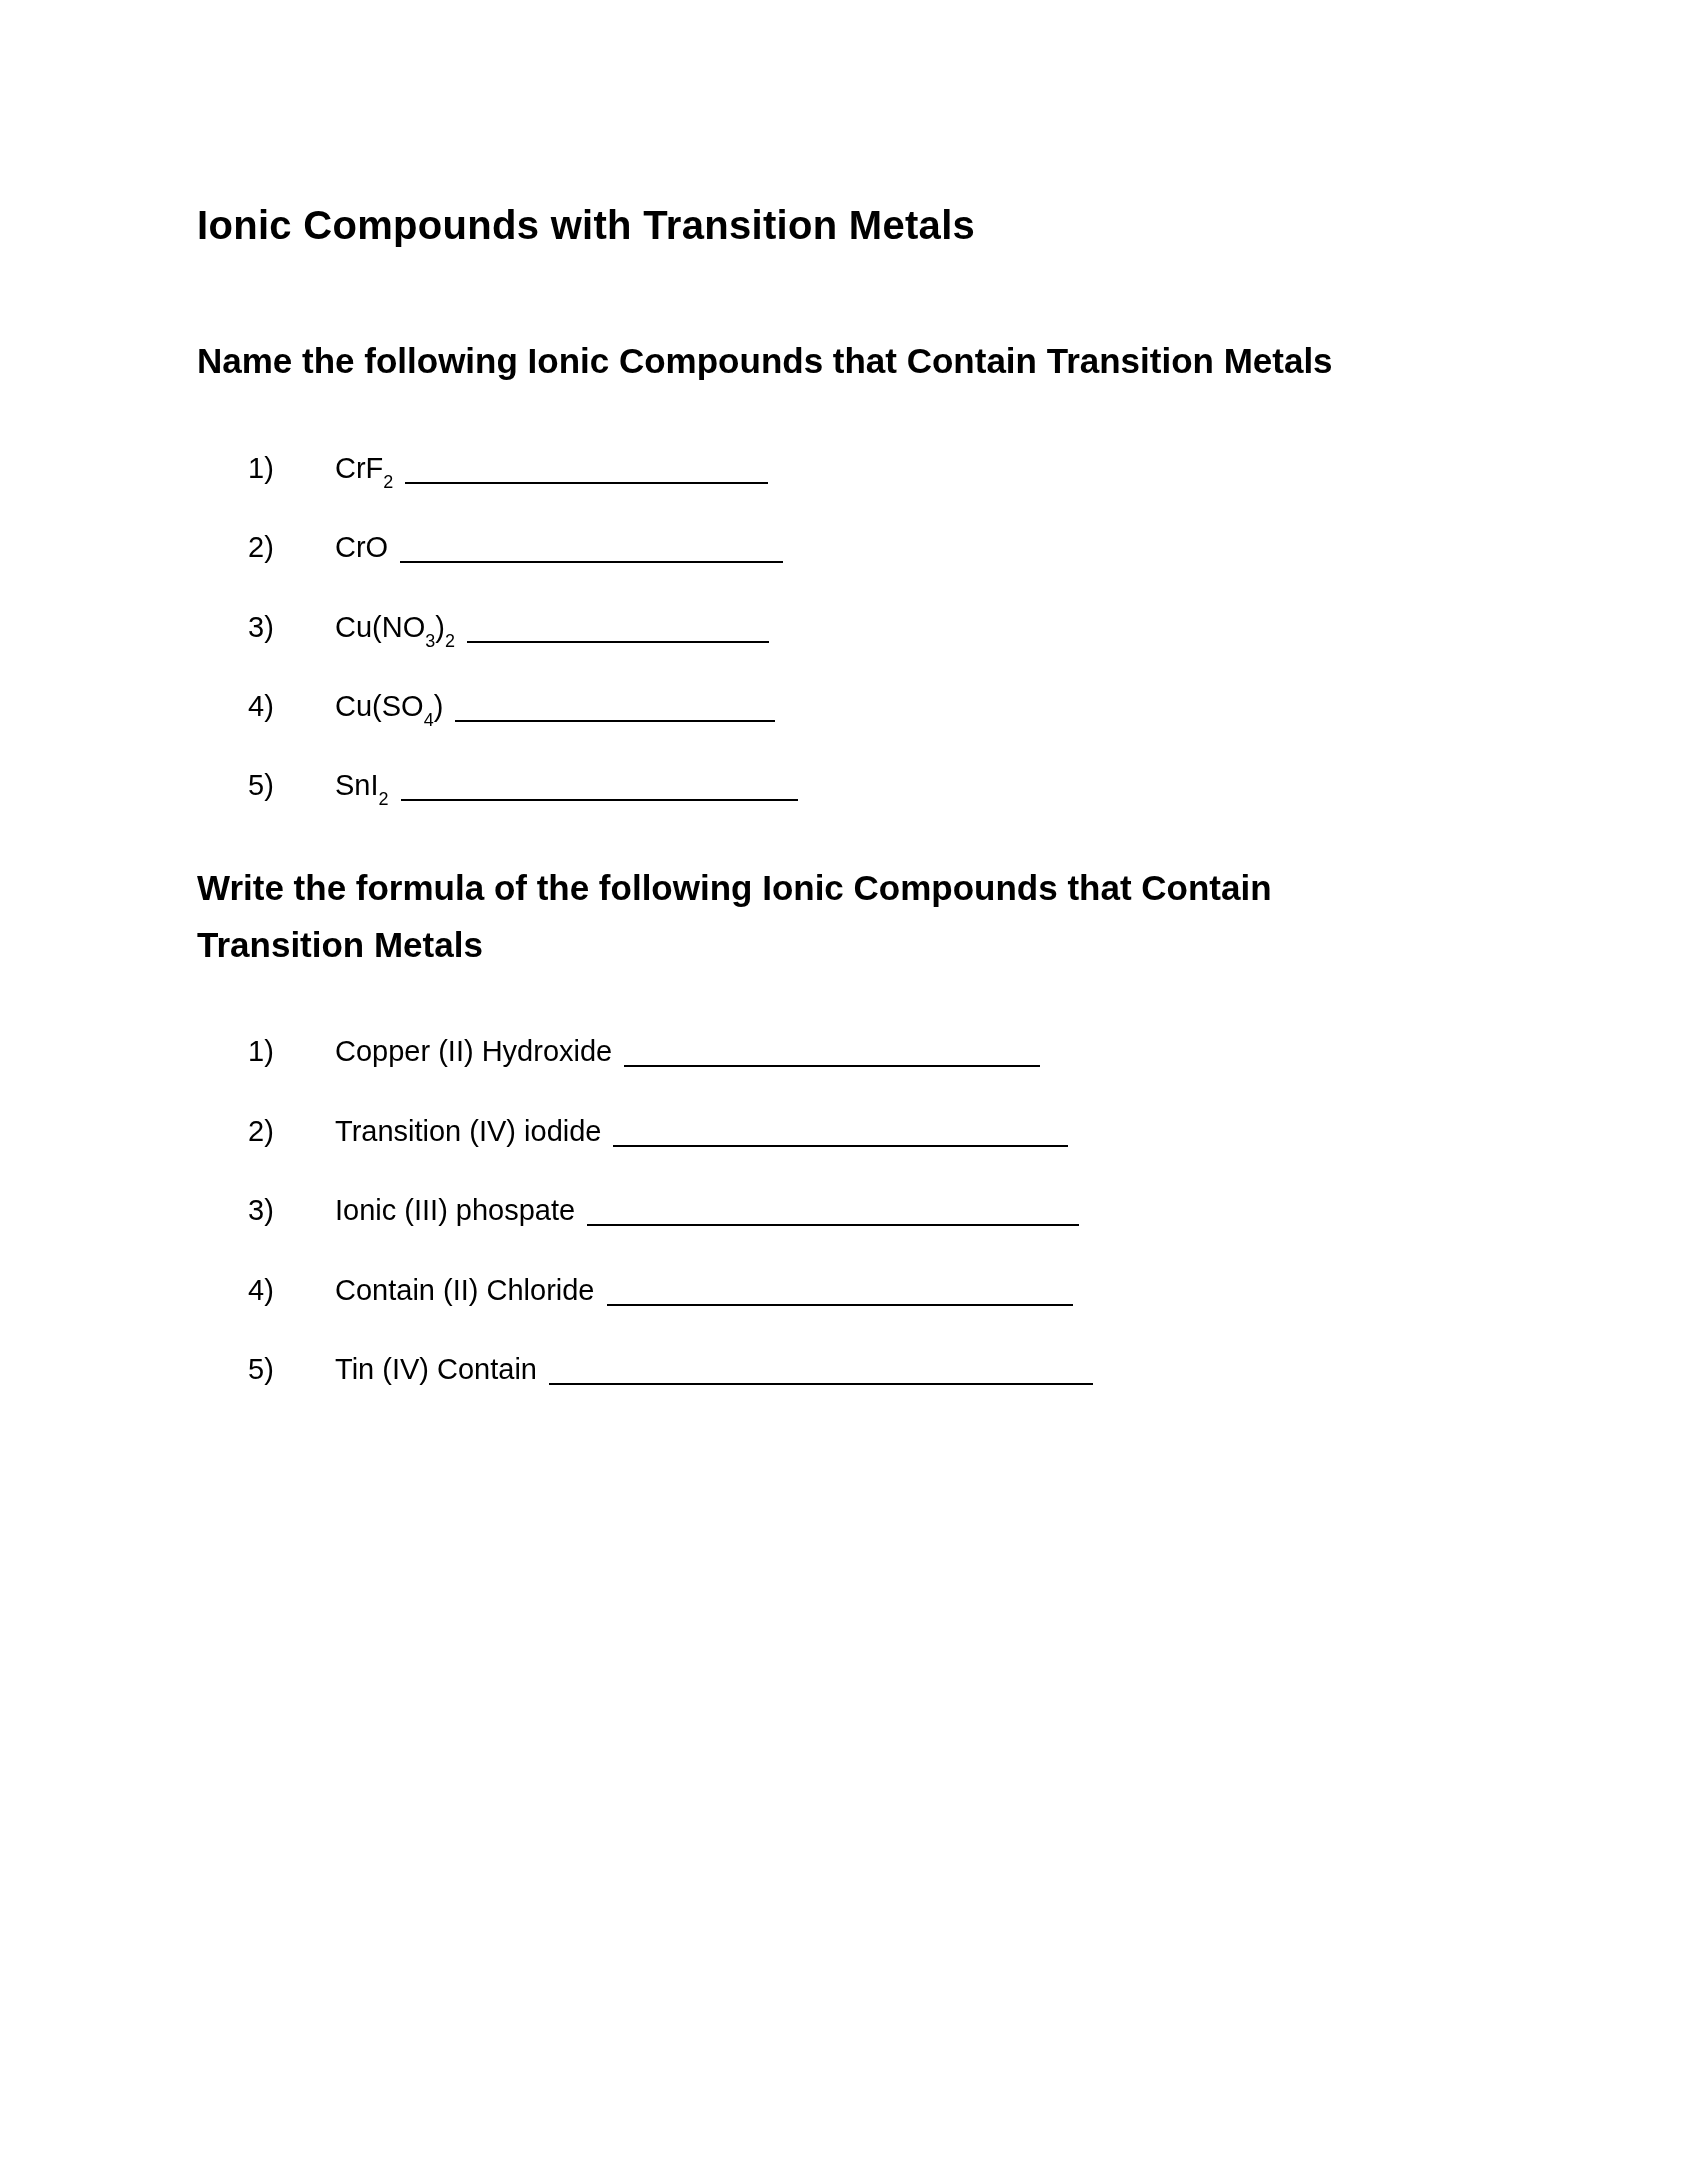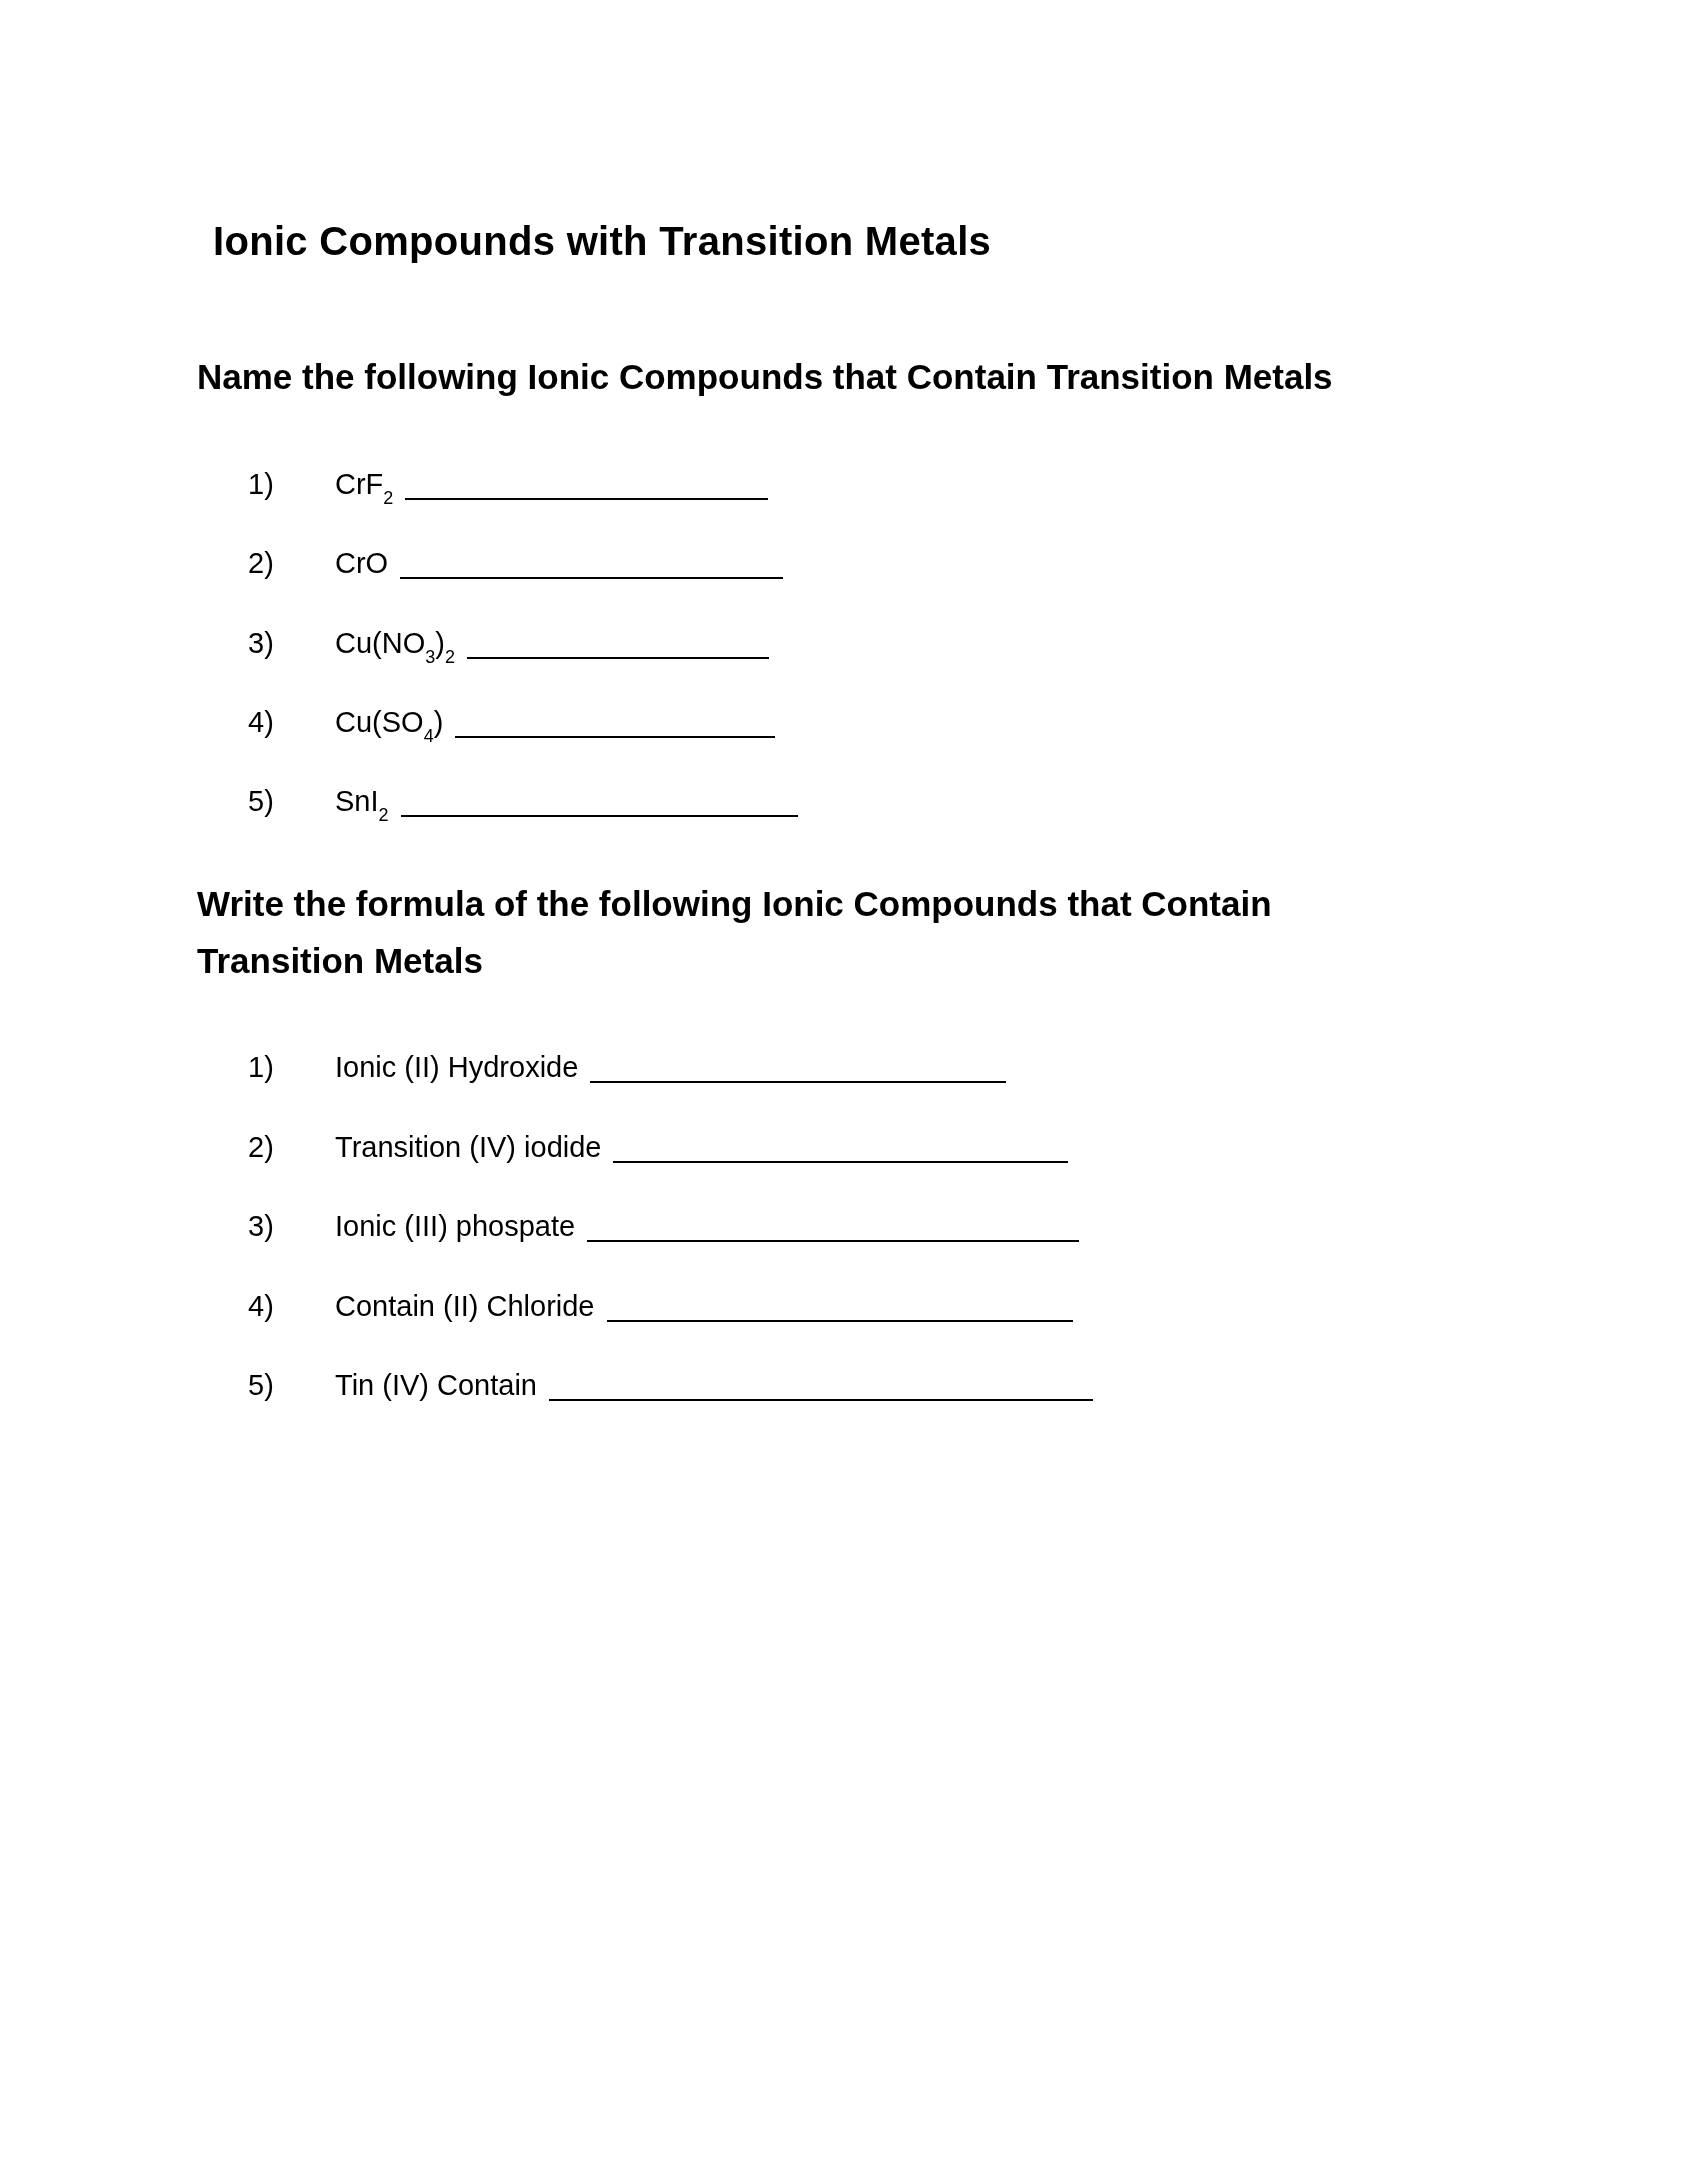--- a/index.html
+++ b/index.html
@@ -11,21 +11,21 @@
     position: relative;
     width: 1687px;
     height: 2183px;
     background: #ffffff;
     box-sizing: border-box;
     padding: 202px 172px 0 197px;
     font-family: "Liberation Sans", sans-serif;
     color: #000000;
   }
   h1.doc-title {
-    margin: 16px;
+    margin: 0;
     font-size: 40px;
     font-weight: bold;
     line-height: 1.15;
     letter-spacing: 0.3px;
   }
   h2.section-heading {
     margin: 85px 0 0 0;
     font-size: 35px;
     font-weight: bold;
     line-height: 1.62;
@@ -113,21 +113,21 @@
     </div>
   </section>
 
   <section>
     <h2 class="section-heading second">Write the formula of  the following Ionic Compounds that Contain Transition Metals</h2>
 
     <div class="q-list">
 
       <div class="q-row">
         <span class="num">1)</span>
-        <span class="compound">Ionic (II) Hydroxide</span>
+        <span class="compound">Copper (II) Hydroxide</span>
         <span class="blank" style="width:416px"></span>
       </div>
 
       <div class="q-row">
         <span class="num">2)</span>
         <span class="compound">Transition (IV) iodide</span>
         <span class="blank" style="width:455px"></span>
       </div>
 
       <div class="q-row">

